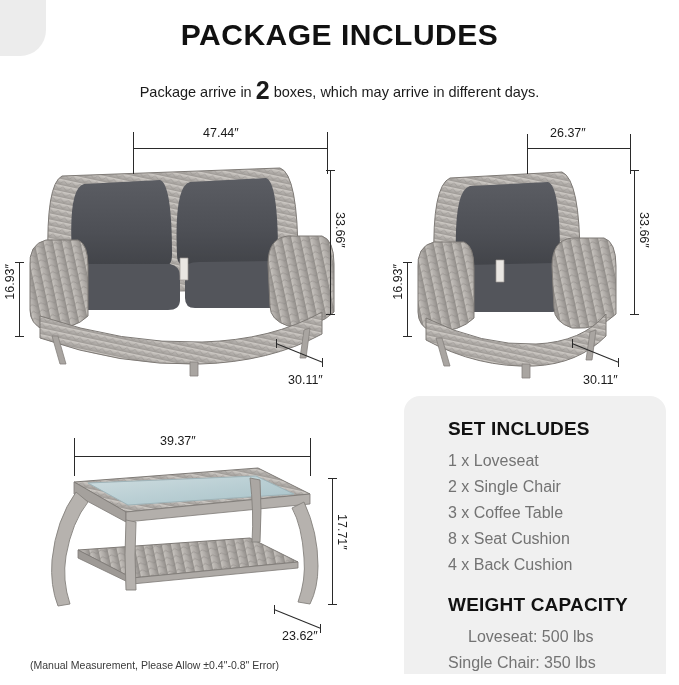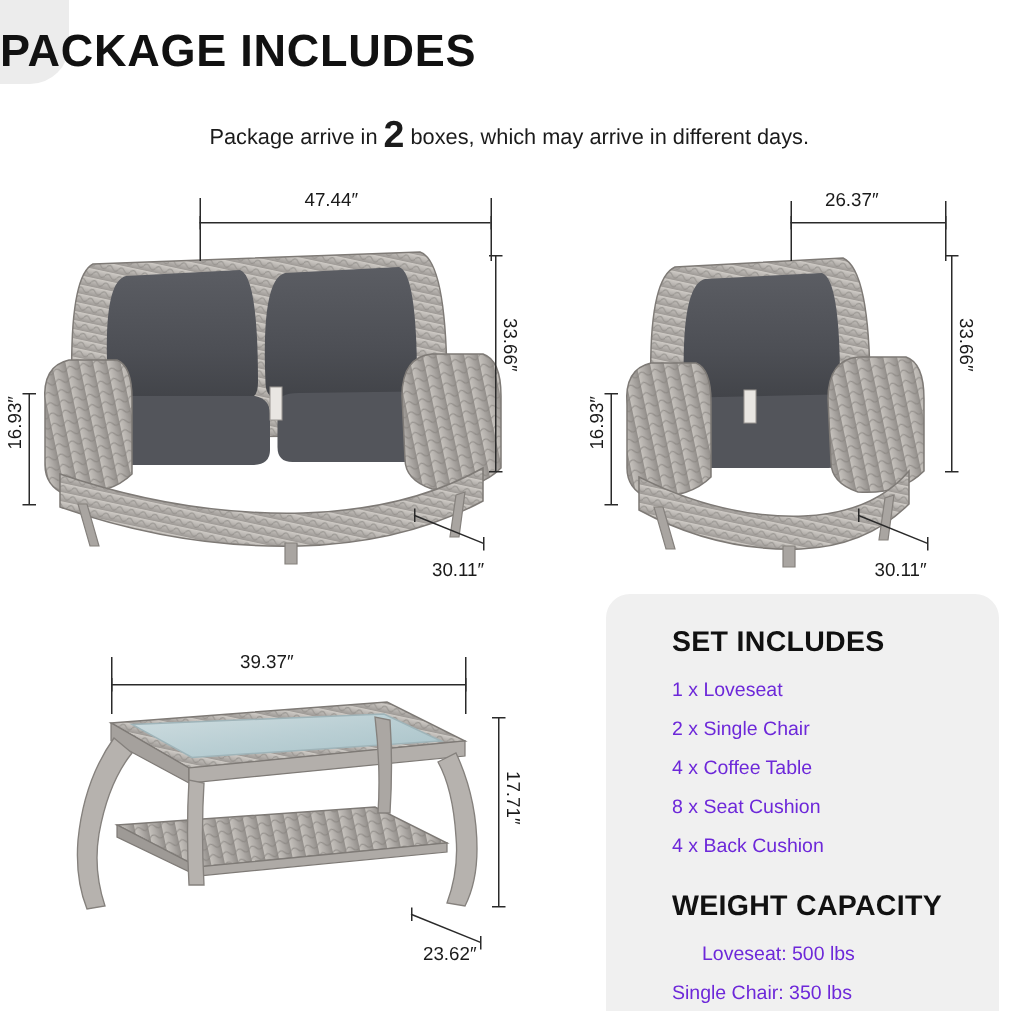--- a/index.html
+++ b/index.html
@@ -28,21 +28,21 @@
     width: 46px;
     height: 56px;
     background: #ececec;
     border-bottom-right-radius: 26px;
   }
   .title {
     position: absolute;
     left: 0;
     right: 0;
     top: 18px;
-    text-align: left;
+    text-align: center;
     font-size: 30px;
     font-weight: bold;
     letter-spacing: 0.5px;
     color: #111111;
   }
   .subtitle {
     position: absolute;
     left: 0;
     right: 0;
     top: 76px;
@@ -119,22 +119,22 @@
     left: 44px;
     font-size: 19px;
     font-weight: bold;
     color: #111111;
     letter-spacing: 0.2px;
     text-align: center;
   }
   .info-card .line-item {
     position: absolute;
     left: 44px;
-    font-size: 13px;
-    color: #6d28d9;
+    font-size: 16px;
+    color: #737373;
     white-space: nowrap;
   }
 
   .footnote {
     position: absolute;
     left: 30px;
     top: 659px;
     font-size: 10.5px;
     color: #3a3a3a;
   }
@@ -311,23 +311,24 @@
 
   <div class="line-d" style="left:274px; top:609px; width:50px; transform:rotate(22deg);"></div>
   <div class="tick-v" style="left:274px; top:605px;"></div>
   <div class="tick-v" style="left:320px; top:624px;"></div>
   <div class="dim-label" style="left:282px; top:629px;">23.62″</div>
 
   <div class="info-card">
     <div class="block-title" style="top:22px;">SET INCLUDES</div>
     <div class="line-item" style="top:56px;">1 x Loveseat</div>
     <div class="line-item" style="top:82px;">2 x Single Chair</div>
-    <div class="line-item" style="top:108px;">4 x Coffee Table</div>
+    <div class="line-item" style="top:108px;">3 x Coffee Table</div>
     <div class="line-item" style="top:134px;">8 x Seat Cushion</div>
     <div class="line-item" style="top:160px;">4 x Back Cushion</div>
 
     <div class="block-title" style="top:198px;">WEIGHT CAPACITY</div>
     <div class="line-item" style="top:232px;margin-left:20px;">Loveseat: 500 lbs</div>
     <div class="line-item" style="top:258px;">Single Chair: 350 lbs</div>
   </div>
 
+  <div class="footnote">(Manual Measurement, Please Allow ±0.4"-0.8" Error)</div>
 
 </div>
 
 </body></html>

